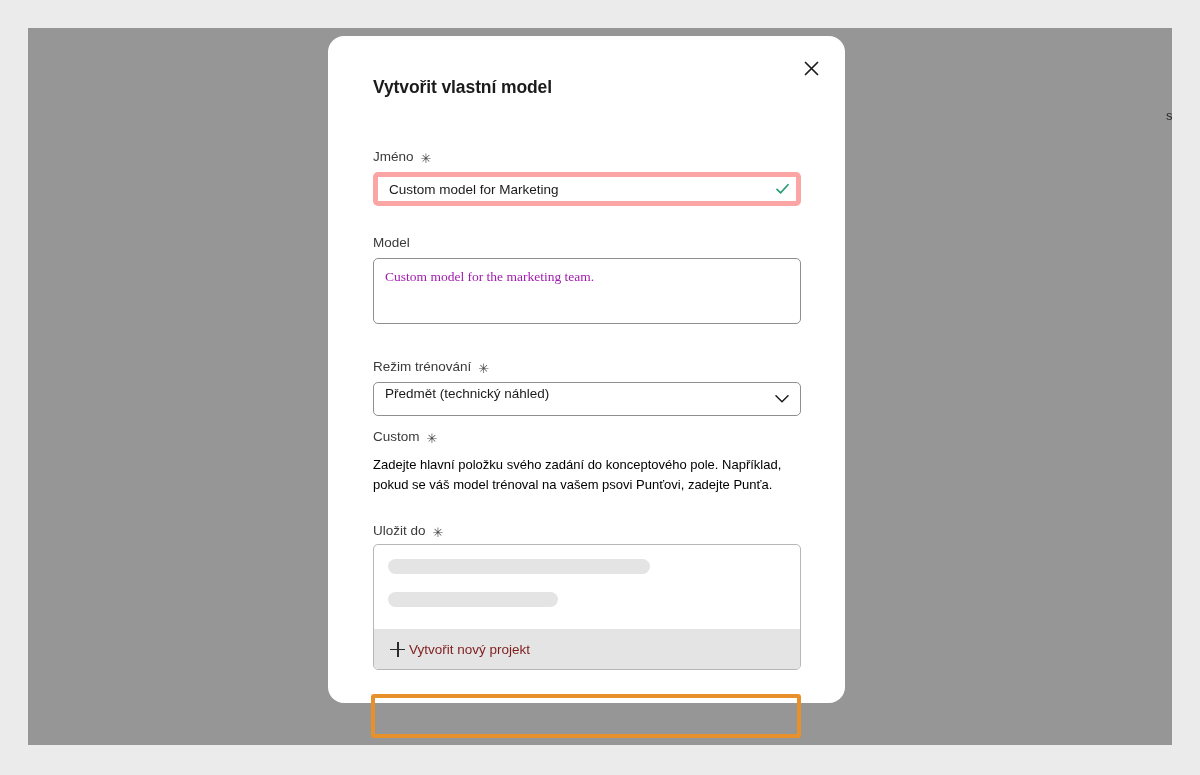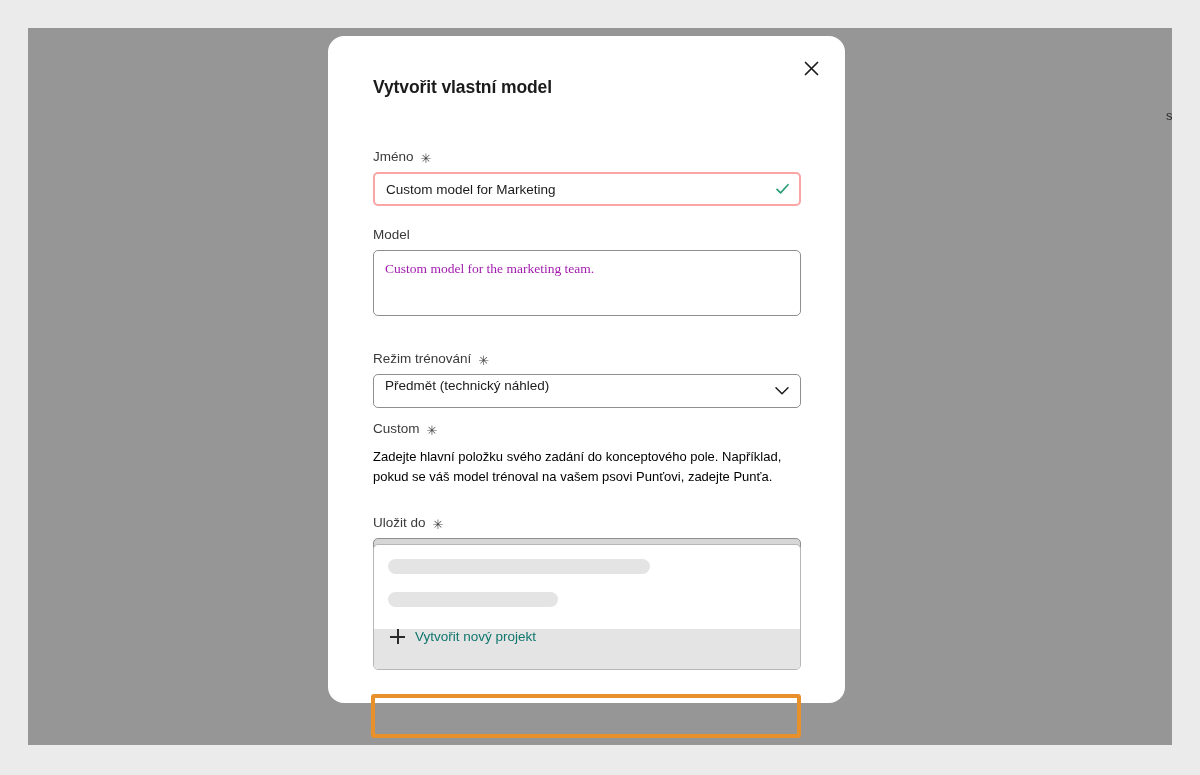--- a/index.html
+++ b/index.html
@@ -101,21 +101,21 @@
     position: relative;
     top: 1px;
   }
 
   .input-wrap { position: relative; }
 
   .text-input {
     width: 100%;
     box-sizing: border-box;
     height: 34px;
-    border: 2px solid #fca5a5;
+    border: 5px solid #fca5a5;
     border-radius: 5px;
     background: #fff;
     font-family: "Liberation Sans", sans-serif;
     font-size: 13.5px;
     color: #1b1b1b;
     padding: 0 34px 0 11px;
     outline: none;
   }
 
   .check-icon {
@@ -172,21 +172,21 @@
   }
 
   .help-text {
     font-size: 13px;
     color: #000000;
     line-height: 19.5px;
     margin-top: 9px;
   }
 
   
-  .gap-name   { margin-bottom: 20px; }
+  .gap-name   { margin-bottom: 28px; }
   .gap-desc   { margin-bottom: 30px; }
   .gap-mode   { margin-bottom: 12px; }
   .gap-concept{ margin-bottom: 28px; }
 
   
   .dropdown {
     position: absolute;
     left: 45px;
     top: 508px;
     width: 428px;
@@ -202,27 +202,27 @@
     height: 15px;
     border-radius: 8px;
     background: #e4e4e4;
     margin-bottom: 18px;
   }
   .skeleton-bar.w1 { width: 262px; }
   .skeleton-bar.w2 { width: 170px; margin-bottom: 12px; }
 
   .create-row {
     display: flex;
-    align-items: flex-start;
-    gap: 10px;
+    align-items: center;
+    gap: 4px;
     height: 40px;
     padding: 0 16px;
     background: #e4e4e4;
     font-size: 13.5px;
-    color: #0f766e;
+    color: #7f1d1d;
     cursor: pointer;
     user-select: none;
   }
   .plus-icon {
     width: 15px;
     height: 15px;
     position: relative;
     flex: none;
   }
   .plus-icon::before,

